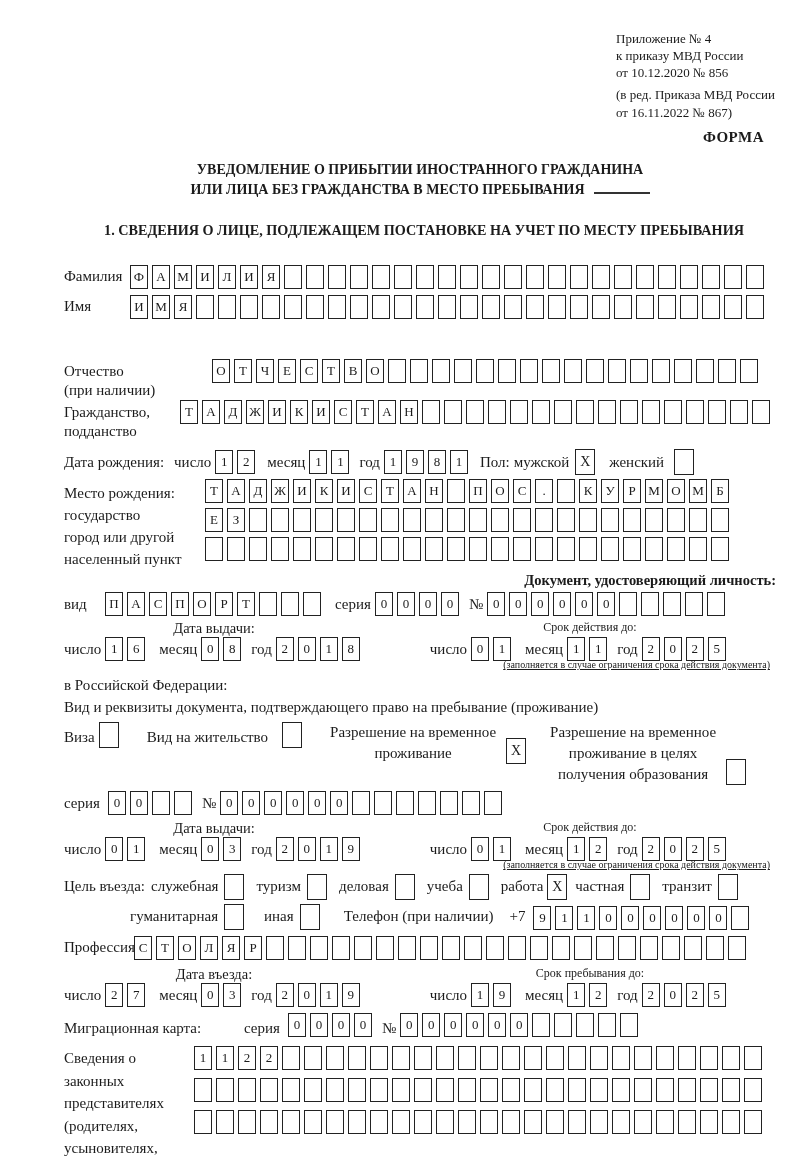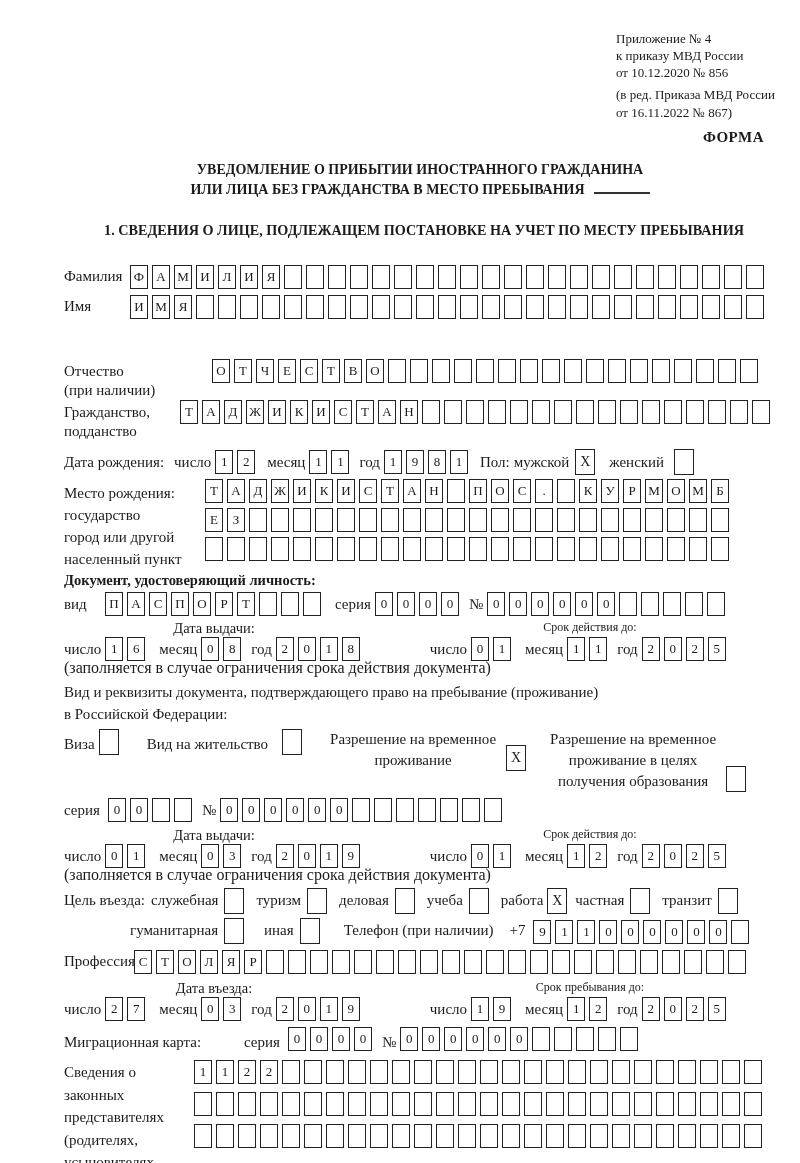--- a/index.html
+++ b/index.html
@@ -25,33 +25,33 @@
     font-size:13px;background:#fff;}
   .cb .cell{width:20px;height:26px;font-size:14px;}
   .stack .cells{margin-bottom:5px;}
   .stack{display:flex;flex-direction:column;}
   
   .dhead{margin-bottom:0;}
   .dh1{width:300px;text-align:center;font-size:14.5px;}
   .dh2{width:340px;margin-left:56px;text-align:center;font-size:12px;}
   .dgroup{display:flex;align-items:center;}
   .dlbl{margin-right:4px;padding-top:0;}
-  .note{font-size:16px;text-align:left;padding-right:6px;margin-bottom:4px;margin-top:-2px;}
+  .note{font-size:10px;text-align:right;padding-right:6px;margin-bottom:4px;margin-top:-2px;text-decoration:underline;}
   .intro{line-height:22px;margin-bottom:4px;}
   
   .permit{margin-bottom:6px;}
   .pitem{display:flex;align-items:flex-end;}
   .plines{text-align:center;line-height:21px;}
   .ml4{margin-left:4px;} .ml6{margin-left:6px;} .ml8{margin-left:8px;} .ml10{margin-left:10px;}
   .ml14{margin-left:14px;} .ml16{margin-left:16px;} .ml20{margin-left:20px;} .ml24{margin-left:24px;}
   .ml28{margin-left:28px;} .ml66{margin-left:66px;}
   .mr4{margin-right:4px;}
   .purpose .lbl{padding-top:4px;}
   .repnote{font-size:13px;margin-left:76px;margin-top:0;}
-  .center{text-align:left;}
+  .center{text-align:right;}
 </style>
 </head>
 <body>
 
 <div class="page">
 
   <div class="hdr">
     <div>Приложение № 4</div>
     <div>к приказу МВД России</div>
     <div>от 10.12.2020 № 856</div>
@@ -412,22 +412,22 @@
             <span class="cell">2</span>
             <span class="cell">0</span>
             <span class="cell">2</span>
             <span class="cell">5</span>
           </span>
       </div>
     </div>
     <div class="note">(заполняется в случае ограничения срока действия документа)</div>
 
     <div class="intro">
+      <div>в Российской Федерации:</div>
       <div>Вид и реквизиты документа, подтверждающего право на пребывание (проживание)</div>
-      <div>в Российской Федерации:</div>
     </div>
 
     <div class="frow permit">
       <div class="pitem">
         <span class="plines">Виза</span>
         <span class="cells cb ml4">
             <span class="cell"></span>
           </span>
       </div>
       <div class="pitem ml24">

